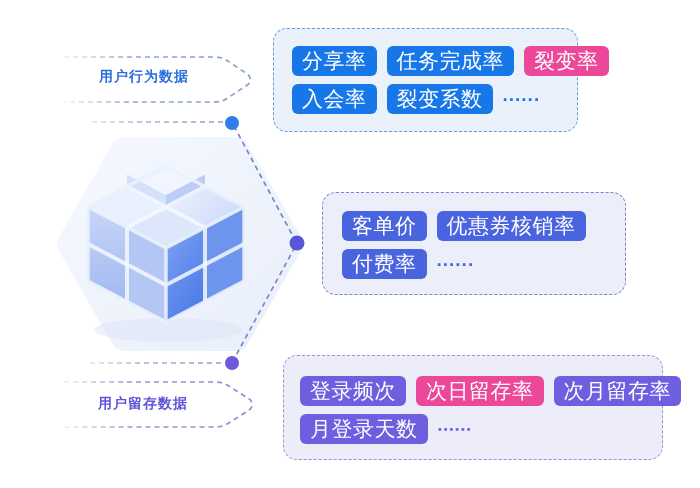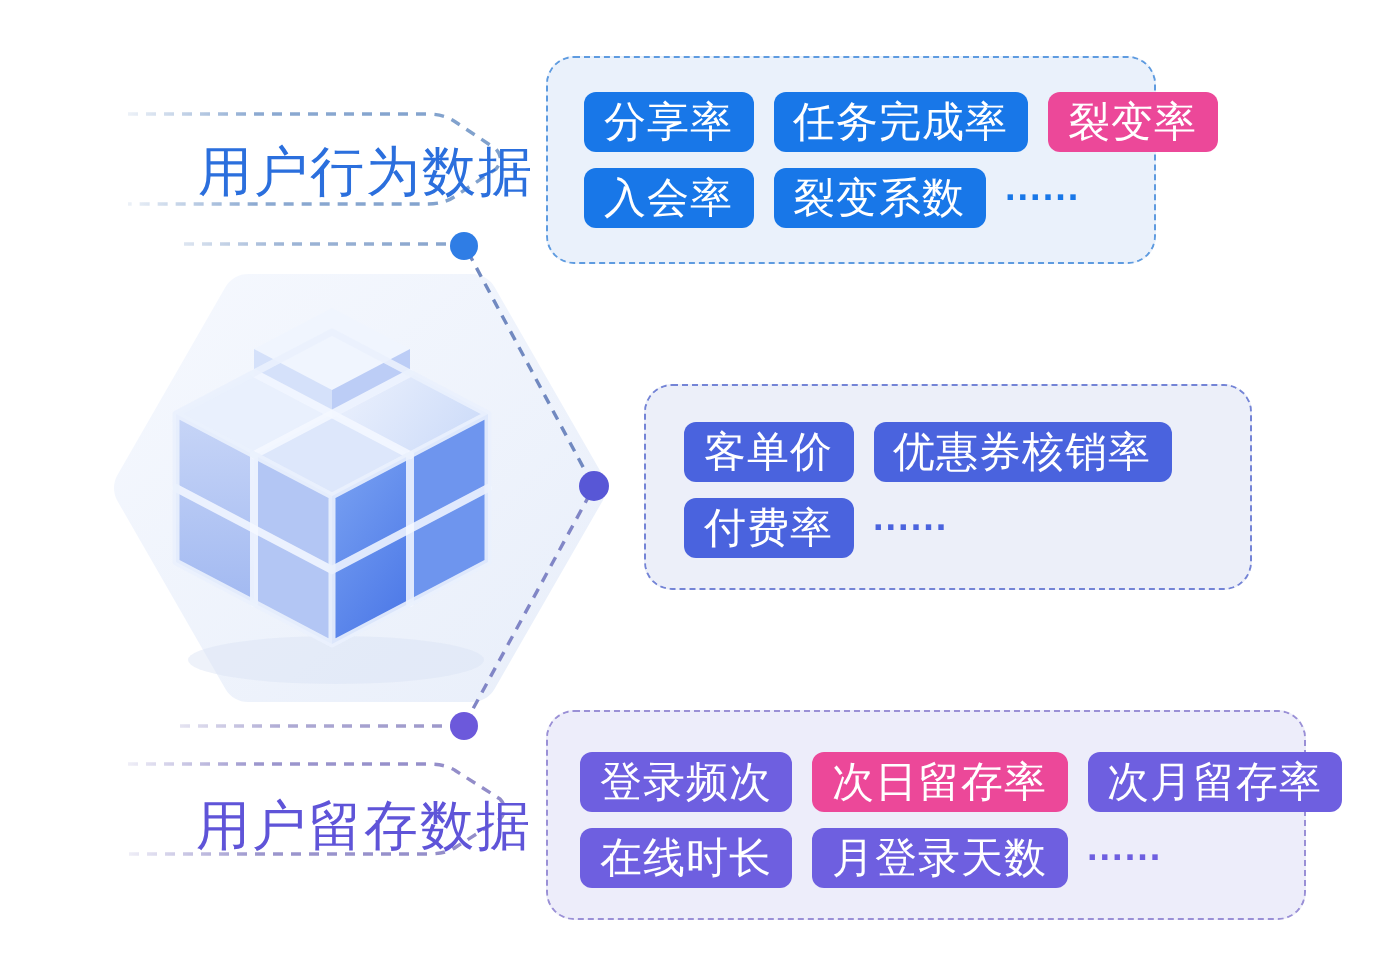--- a/index.html
+++ b/index.html
@@ -2,38 +2,38 @@
 <html><head>
 <meta charset="utf-8">
 <style>
   html,body{margin:0;padding:0;background:#ffffff;}
   .canvas{
     position:relative;width:700px;height:488px;background:#ffffff;overflow:hidden;
     font-family:"Liberation Sans","DejaVu Sans",sans-serif;
   }
   svg.decor{position:absolute;left:0;top:0;width:700px;height:488px;display:block;}
   .side-label{
-    position:absolute;font-weight:400;font-size:27px;letter-spacing:1px;white-space:nowrap;
+    position:absolute;font-weight:700;font-size:14px;letter-spacing:1px;white-space:nowrap;
   }
   .metric-box{
     position:absolute;border:1.6px dashed #888;border-radius:14px;box-sizing:border-box;
   }
   .chip-row{display:flex;align-items:center;gap:10px;margin-bottom:8px;}
   .chip{
     display:inline-flex;align-items:center;justify-content:center;
     height:30px;padding:0 10px;border-radius:6px;color:#ffffff;
     font-size:21px;font-weight:500;letter-spacing:0.5px;white-space:nowrap;
   }
   .more-dots{
     font-size:19px;font-weight:900;letter-spacing:1px;line-height:30px;
     transform:translateY(-4px);white-space:nowrap;
   }
   #box-behavior{left:273px;top:28px;width:305px;height:104px;padding:17px 14px 0 18px;}
   #box-revenue{left:322px;top:192px;width:304px;height:103px;padding:18px 14px 0 19px;}
-  #box-retention{left:273px;top:355px;width:380px;height:105px;padding:20px 14px 0 16px;}
+  #box-retention{left:283px;top:355px;width:380px;height:105px;padding:20px 14px 0 16px;font-family:Liberation Serif, serif;}
   #label-behavior{left:99px;top:68px;}
   #label-retention{left:98px;top:395px;}
 </style>
 </head>
 <body>
 
 <div class="canvas">
 
   <svg class="decor" viewBox="0 0 700 488" xmlns="http://www.w3.org/2000/svg">
     <defs>
@@ -151,19 +151,18 @@
       </div>
     </div>
 
   <div class="metric-box" id="box-retention" style="background: rgb(237, 237, 250); border-color: rgb(154, 144, 214);">
       <div class="chip-row">
         <span class="chip" style="background: rgb(110, 95, 224);">登录频次</span>
         <span class="chip" style="background: #ec4899;">次日留存率</span>
         <span class="chip" style="background: rgb(110, 95, 224);">次月留存率</span>
       </div>
       <div class="chip-row">
-        <span class="chip" style="background: rgb(110, 95, 224);">在线时长</span>
         <span class="chip" style="background: rgb(110, 95, 224);">月登录天数</span>
         <span class="more-dots" style="color: rgb(110, 95, 224);">......</span>
       </div>
     </div>
 
 </div>
 
 </body></html>

